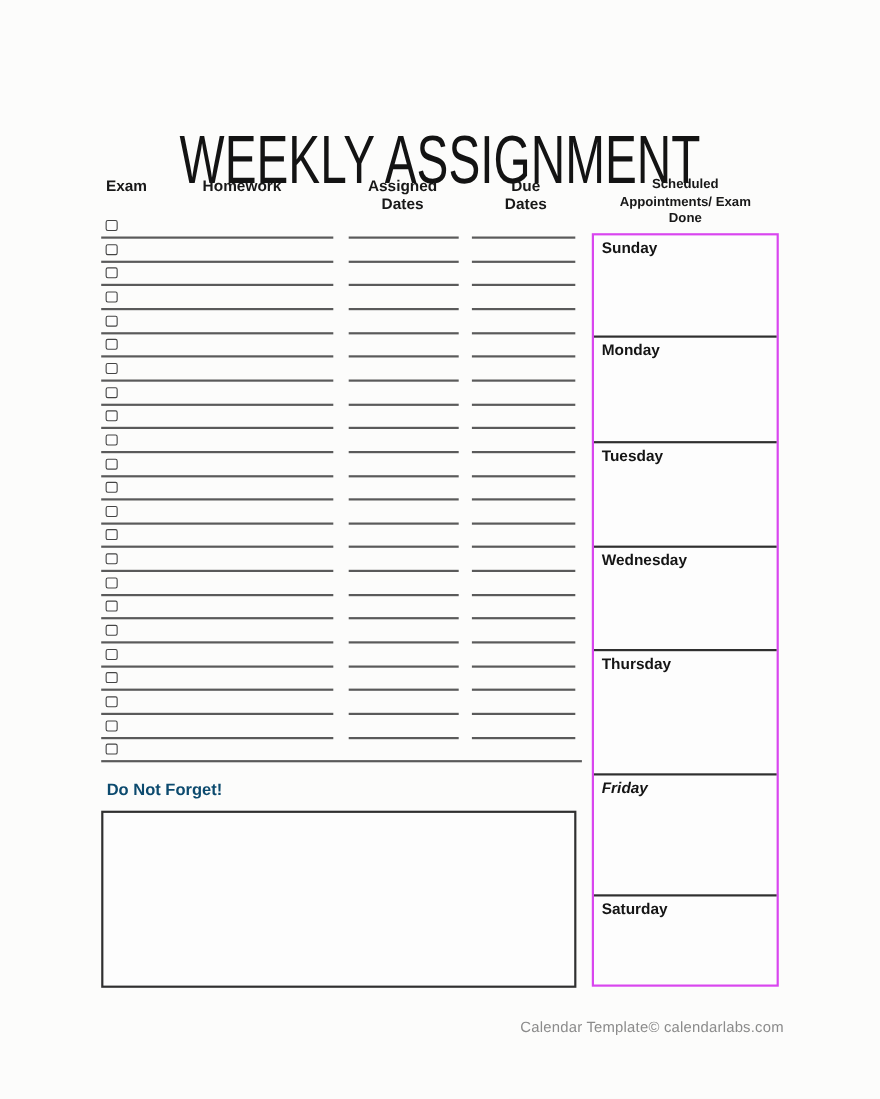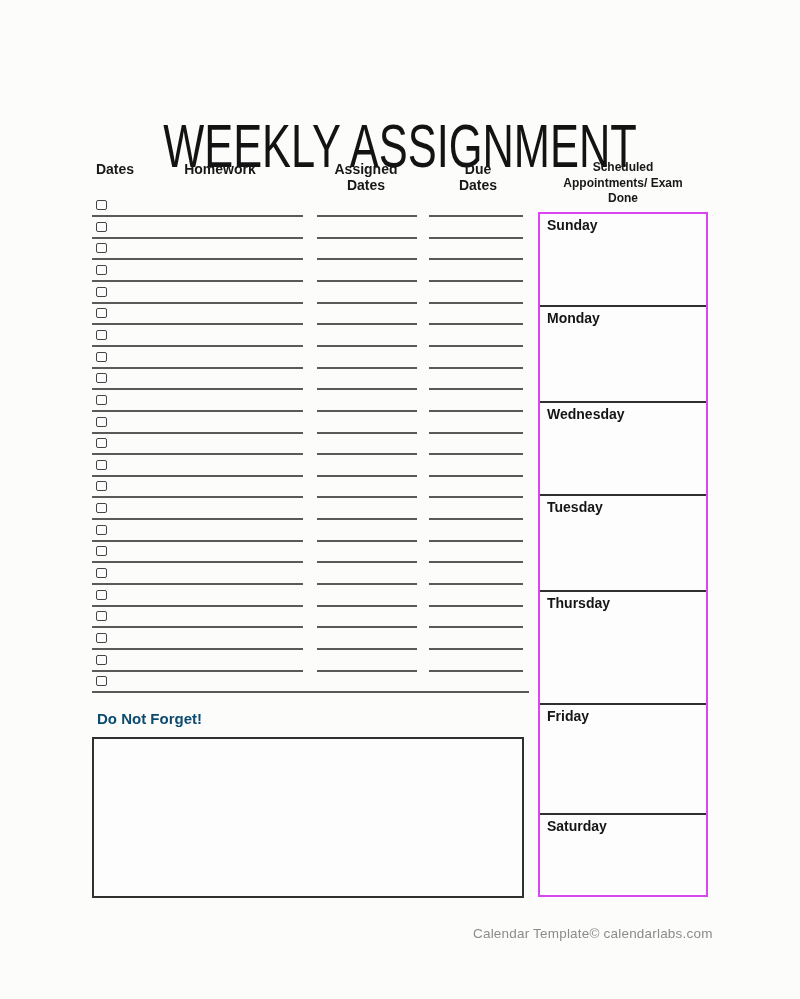--- a/index.html
+++ b/index.html
@@ -116,21 +116,21 @@
     letter-spacing: 0.2px;
   }
 </style>
 </head>
 <body>
 
 <div class="page">
 
   <h1 class="title">WEEKLY ASSIGNMENT</h1>
 
-  <div class="col-head ch-done">Dates</div>
+  <div class="col-head ch-done">Exam</div>
   <div class="col-head ch-homework">Homework</div>
   <div class="col-head ch-assigned">Assigned Dates</div>
   <div class="col-head ch-due">Due Dates</div>
 
   <div class="sched-header">
     <div>Scheduled</div>
     <div>Appointments/ Exam</div>
     <div>Done</div>
   </div>
 
@@ -276,30 +276,30 @@
   <div class="notes-label">Do Not Forget!</div>
   <div class="notes-box"></div>
 
   <div class="sched-box" id="sched-box">
       <div class="day-section" style="height: 96px;">
         <div class="day-label">Sunday</div>
       </div>
       <div class="day-section" style="height: 101px;">
         <div class="day-label">Monday</div>
       </div>
+      <div class="day-section" style="height: 101px;">
+        <div class="day-label">Tuesday</div>
+      </div>
       <div class="day-section" style="height: 99px;">
         <div class="day-label">Wednesday</div>
       </div>
-      <div class="day-section" style="height: 101px;">
-        <div class="day-label">Tuesday</div>
-      </div>
       <div class="day-section" style="height: 119px;">
         <div class="day-label">Thursday</div>
       </div>
-      <div class="day-section" style="height: 116px;">
+      <div class="day-section" style="height: 116px; font-style: italic;">
         <div class="day-label">Friday</div>
       </div>
       <div class="day-section" style="height: 87px;">
         <div class="day-label">Saturday</div>
       </div>
     </div>
 
   <div class="footer">Calendar Template© calendarlabs.com</div>
 
 </div>

